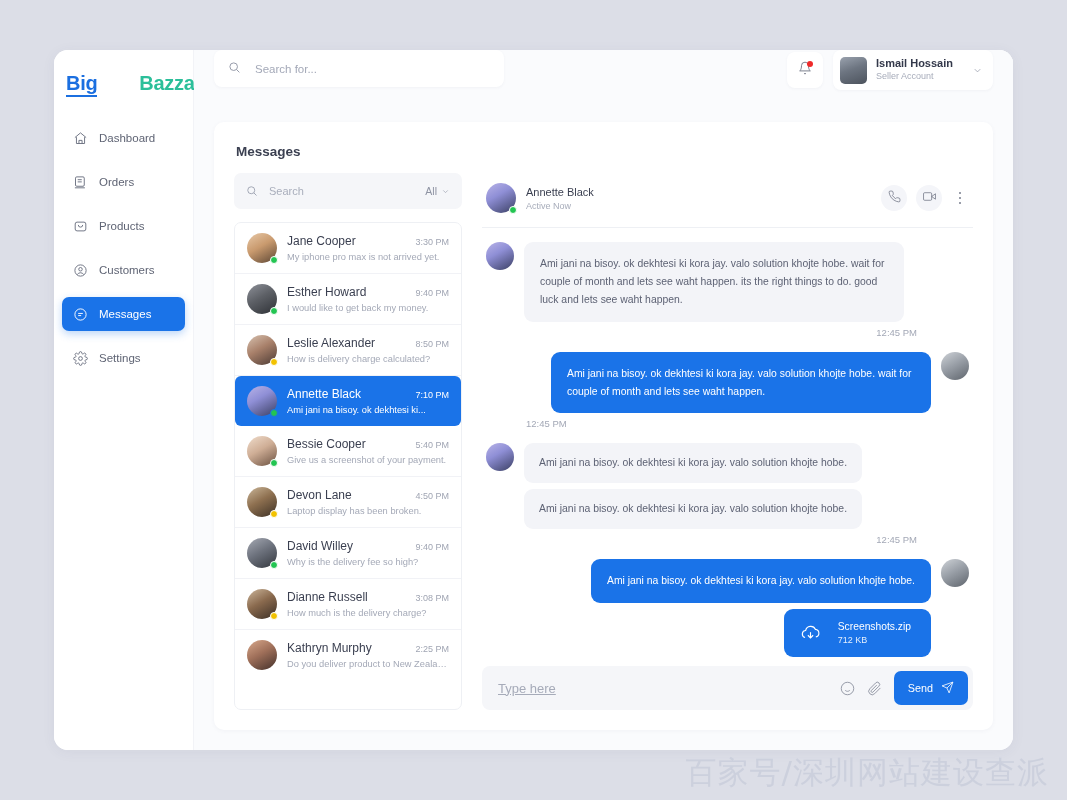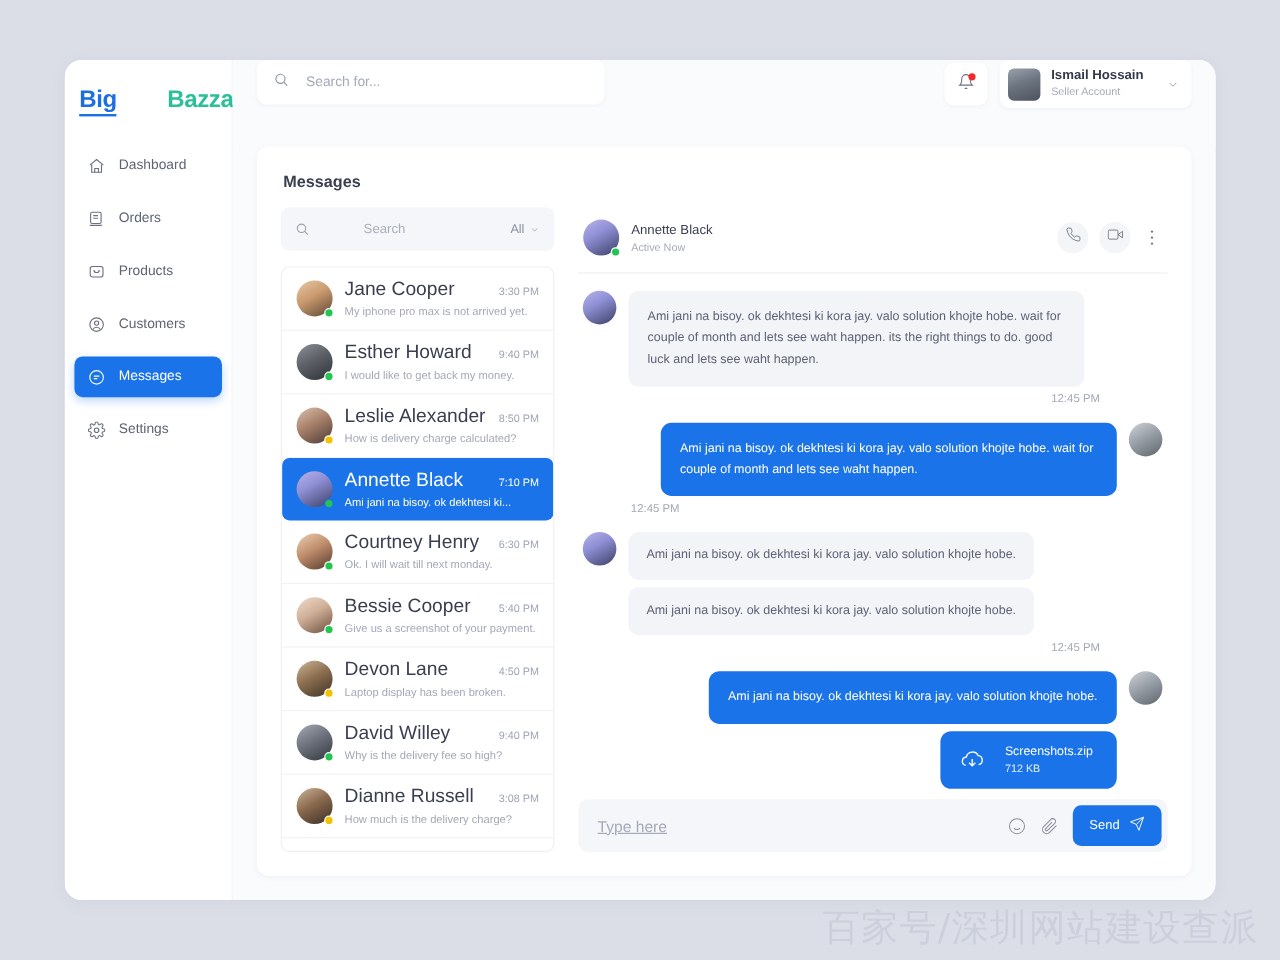--- a/index.html
+++ b/index.html
@@ -105,21 +105,21 @@
   .panes { flex: 1; display: flex; gap: 20px; padding: 0 20px 20px 20px; min-height: 0; }
 
   
   .convcol { width: 228px; flex: 0 0 228px; display: flex; flex-direction: column; min-height: 0; }
   .convsearch {
     height: 36px; background: #f5f6f9; border-radius: 7px;
     display: flex; align-items: center; padding: 0 12px; gap: 11px;
     margin-bottom: 13px; flex: 0 0 36px;
   }
   .convsearch svg.s { width: 12px; height: 12px; stroke: #9ba0af; fill: none; stroke-width: 1.8; }
-  .convsearch .ph { font-size: 11px; color: #a9aebc; flex: 1; margin-left: 34px; }
+  .convsearch .ph { font-size: 11px; color: #a9aebc; flex: 1; }
   .convsearch .allsel { font-size: 10.5px; color: #8d92a2; display: flex; align-items: center; gap: 4px; cursor: pointer; }
   .convsearch .allsel svg { width: 9px; height: 9px; stroke: #9ba0af; fill: none; stroke-width: 1.8; }
 
   .convlist {
     flex: 1; overflow-y: auto; overflow-x: hidden;
     border: 1px solid #eef0f4; border-radius: 7px;
     position: relative;
   }
   .convlist::-webkit-scrollbar { width: 4px; }
   .convlist::-webkit-scrollbar-thumb { background: #c9ccd6; border-radius: 3px; }
@@ -132,21 +132,21 @@
   .conv:last-child { border-bottom: none; }
   .conv .av-wrap { position: relative; flex: 0 0 30px; }
   .conv .avatar { width: 30px; height: 30px; }
   .status-dot {
     position: absolute; right: -1px; bottom: -1px;
     width: 8px; height: 8px; border-radius: 50%;
     border: 1.6px solid #fff;
   }
   .conv-body { flex: 1; min-width: 0; }
   .conv-row1 { display: flex; align-items: baseline; }
-  .conv-name { font-size: 16px; color: #3a3f50; flex: 1; white-space: nowrap; overflow: hidden; text-overflow: ellipsis; }
+  .conv-name { font-size: 12px; color: #3a3f50; flex: 1; white-space: nowrap; overflow: hidden; text-overflow: ellipsis; }
   .conv-time { font-size: 9px; color: #a0a5b3; flex: 0 0 auto; padding-left: 6px; }
   .conv-prev { font-size: 9.3px; color: #a4a9b7; margin-top: 4px; white-space: nowrap; overflow: hidden; text-overflow: ellipsis; }
   .conv.sel { background: #1a73e8; border-bottom: none; border-radius: 6px; }
   .conv.sel .conv-name, .conv.sel .conv-time, .conv.sel .conv-prev { color: #fff; }
   .conv.sel .status-dot { border-color: #1a73e8; }
 
   
   .chatcol { flex: 1; display: flex; flex-direction: column; min-width: 0; min-height: 0; }
   .chat-head {
     display: flex; align-items: center; gap: 10px;
@@ -398,33 +398,20 @@
                 <div class="av-wrap">
                   <div class="avatar" style="background:linear-gradient(150deg,#b9b4e8 0%,#8f8fd6 40%,#3a3f63 100%)"></div>
                   <span class="status-dot" style="background:#23c552"></span>
                 </div>
                 <div class="conv-body">
                   <div class="conv-row1">
                     <span class="conv-name">Annette Black</span>
                     <span class="conv-time">7:10 PM</span>
                   </div>
                   <div class="conv-prev">Ami jani na bisoy. ok dekhtesi ki...</div>
-                </div>
-              </div>
-              <div class="conv">
-                <div class="av-wrap">
-                  <div class="avatar" style="background:linear-gradient(150deg,#edcfb5 0%,#c08e6c 45%,#54392c 100%)"></div>
-                  <span class="status-dot" style="background:#23c552"></span>
-                </div>
-                <div class="conv-body">
-                  <div class="conv-row1">
-                    <span class="conv-name">Courtney Henry</span>
-                    <span class="conv-time">6:30 PM</span>
-                  </div>
-                  <div class="conv-prev">Ok. I will wait till next monday.</div>
                 </div>
               </div>
               <div class="conv">
                 <div class="av-wrap">
                   <div class="avatar" style="background:linear-gradient(150deg,#f0ddcc 0%,#cfae96 45%,#6a5040 100%)"></div>
                   <span class="status-dot" style="background:#23c552"></span>
                 </div>
                 <div class="conv-body">
                   <div class="conv-row1">
                     <span class="conv-name">Bessie Cooper</span>

